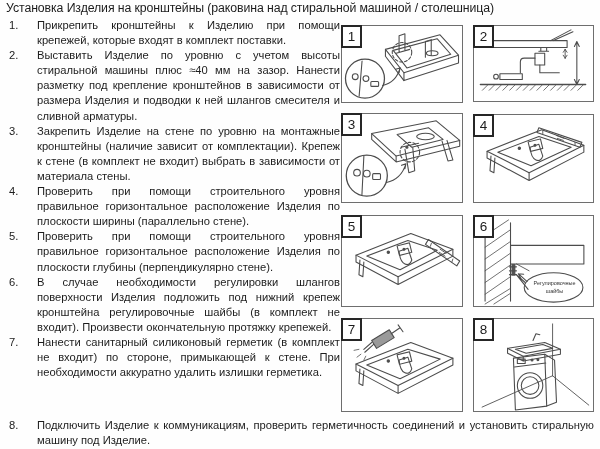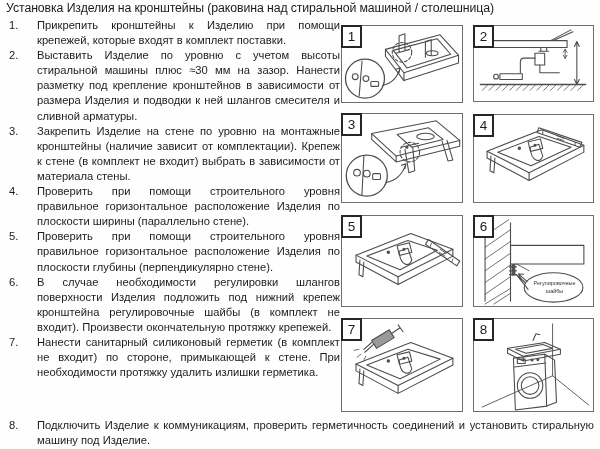--- a/index.html
+++ b/index.html
@@ -27,41 +27,41 @@
 
   <div class="title">Установка Изделия на кронштейны (раковина над стиральной машиной / столешница)</div>
 
   <div class="steps">
     <div class="step">
       <span class="num">1.</span>
       <span class="txt">Прикрепить кронштейны к Изделию при помощи крепежей, которые входят в комплект поставки.</span>
     </div>
     <div class="step">
       <span class="num">2.</span>
-      <span class="txt">Выставить Изделие по уровню с учетом высоты стиральной машины плюс ≈30 мм на зазор. Нанести разметку под крепление кронштейнов в зависимости от размера Изделия и подводки к ней шлангов смесителя и сливной арматуры.</span>
+      <span class="txt">Выставить Изделие по уровню с учетом высоты стиральной машины плюс ≈40 мм на зазор. Нанести разметку под крепление кронштейнов в зависимости от размера Изделия и подводки к ней шлангов смесителя и сливной арматуры.</span>
     </div>
     <div class="step">
       <span class="num">3.</span>
       <span class="txt">Закрепить Изделие на стене по уровню на монтажные кронштейны (наличие зависит от комплектации). Крепеж к стене (в комплект не входит) выбрать в зависимости от материала стены.</span>
     </div>
     <div class="step">
       <span class="num">4.</span>
       <span class="txt">Проверить при помощи строительного уровня правильное горизонтальное расположение Изделия по плоскости ширины (параллельно стене).</span>
     </div>
     <div class="step">
       <span class="num">5.</span>
       <span class="txt">Проверить при помощи строительного уровня правильное горизонтальное расположение Изделия по плоскости глубины (перпендикулярно стене).</span>
     </div>
     <div class="step">
       <span class="num">6.</span>
       <span class="txt">В случае необходимости регулировки шлангов поверхности Изделия подложить под нижний крепеж кронштейна регулировочные шайбы (в комплект не входит). Произвести окончательную протяжку крепежей.</span>
     </div>
     <div class="step">
       <span class="num">7.</span>
-      <span class="txt">Нанести санитарный силиконовый герметик (в комплект не входит) по стороне, примыкающей к стене. При необходимости протяжку удалить излишки герметика.</span>
+      <span class="txt">Нанести санитарный силиконовый герметик (в комплект не входит) по стороне, примыкающей к стене. При необходимости аккуратно удалить излишки герметика.</span>
     </div>
   </div>
 
   <div class="step8">
     <span class="num">8.</span>
     <span class="txt">Подключить Изделие к коммуникациям, проверить герметичность соединений и установить стиральную машину под Изделие.</span>
   </div>
 
   <div class="panel" style="left:341px;top:25px;width:122px;height:78px;">
     <div class="badge">1</div>

